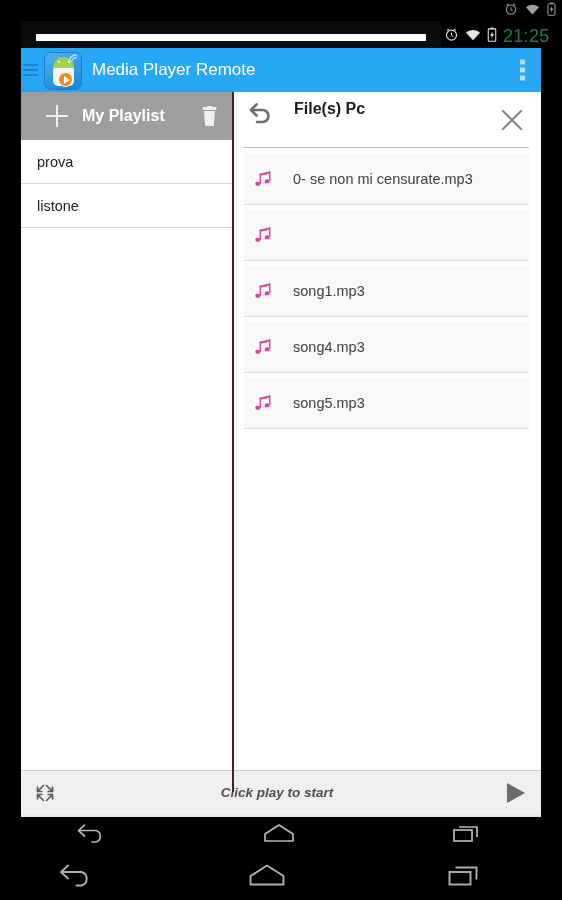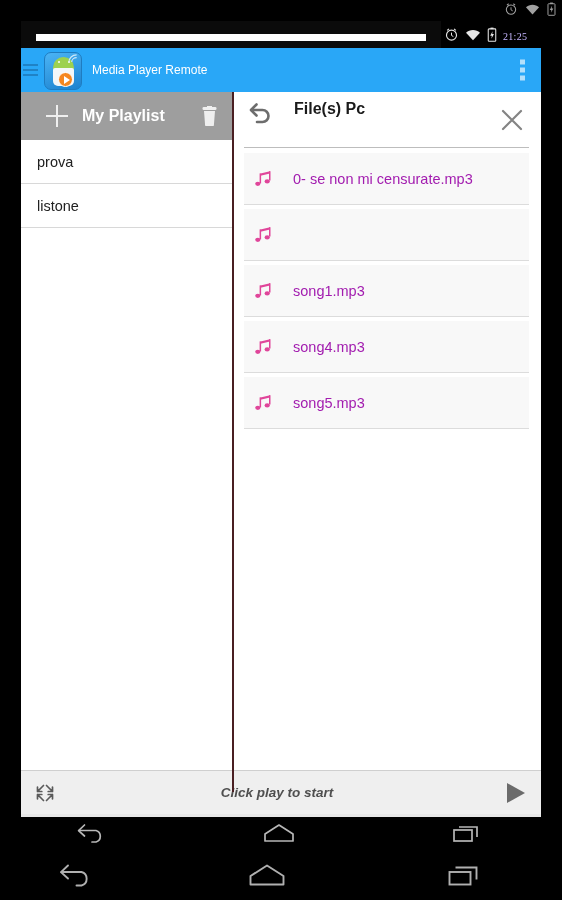--- a/index.html
+++ b/index.html
@@ -28,22 +28,22 @@
   }
   .capture-bar {
     position: absolute; left: 15px; top: 13px; width: 390px; height: 7px;
     background: #fff; border: 1px solid #ffffff;
   }
   .capture-status {
     position: absolute; left: 441px; top: 21px; width: 121px; height: 31px;
     background: #000; display: flex; align-items: center; gap: 6px; padding-left: 3px;
   }
   .capture-status .clocktime {
-    color: #c4b5fd; font-size: 10px; letter-spacing: .3px;
-    font-family: Liberation Serif, serif;
+    color: #15803d; font-size: 18px; letter-spacing: .3px;
+    font-family: Liberation Sans, sans-serif;
   }
 
   
   #app {
     position: absolute; left: 21px; top: 48px; width: 520px; height: 766px;
     background: #ffffff; overflow: hidden;
   }
 
   
   .appbar {
@@ -76,21 +76,21 @@
     background: #f6871f; border-radius: 50%; border: 1px solid #fff;
   }
   .applogo .playcircle::after {
     content: ""; position: absolute; left: 5px; top: 3.5px;
     border-left: 6px solid #fff; border-top: 4px solid transparent; border-bottom: 4px solid transparent;
   }
   .applogo .antenna {
     position: absolute; right: 2px; top: 1px; width: 11px; height: 9px;
   }
   .apptitle {
-    color: #ffffff; font-size: 12px; margin-left: 10px;
+    color: #ffffff; font-size: 17px; margin-left: 10px;
     font-family: "Liberation Sans", sans-serif; white-space: nowrap;
   }
   .overflow {
     position: absolute; right: 12px; top: 50%; transform: translateY(-50%);
     display: flex; flex-direction: column; gap: 3px; align-items: center;
     padding: 4px;
   }
   .overflow i { width: 5px; height: 5px; background: #b5e0fb; display: block; }
 
   
@@ -144,21 +144,21 @@
   .fp-sep { height: 1px; background: #bdbdbd; margin: 0 12px; }
   .file-list { padding: 0; }
   .file-row {
     height: 52px; display: flex; align-items: center;
     background: #f8f8f8; border-bottom: 1px solid #dcdcdc;
     margin: 4px 12px 0 12px; padding-left: 10px;
   }
   .file-row:first-child { margin-top: 5px; }
   .note-icon { width: 20px; height: 20px; flex: 0 0 auto; }
   .file-name {
-    margin-left: 19px; color: #a21caf; font-size: 14.5px;
+    margin-left: 19px; color: #404040; font-size: 14.5px;
     font-family: "Liberation Sans", sans-serif; white-space: nowrap;
   }
 
   
   .playerbar {
     position: absolute; left: 0; bottom: 0; width: 520px; height: 44px;
     background: #efefef; border-top: 1px solid #cfcfcf;
     display: flex; align-items: center; padding: 13px 14px;
   }
   .expand-icon { width: 20px; height: 20px; flex: 0 0 auto; }

